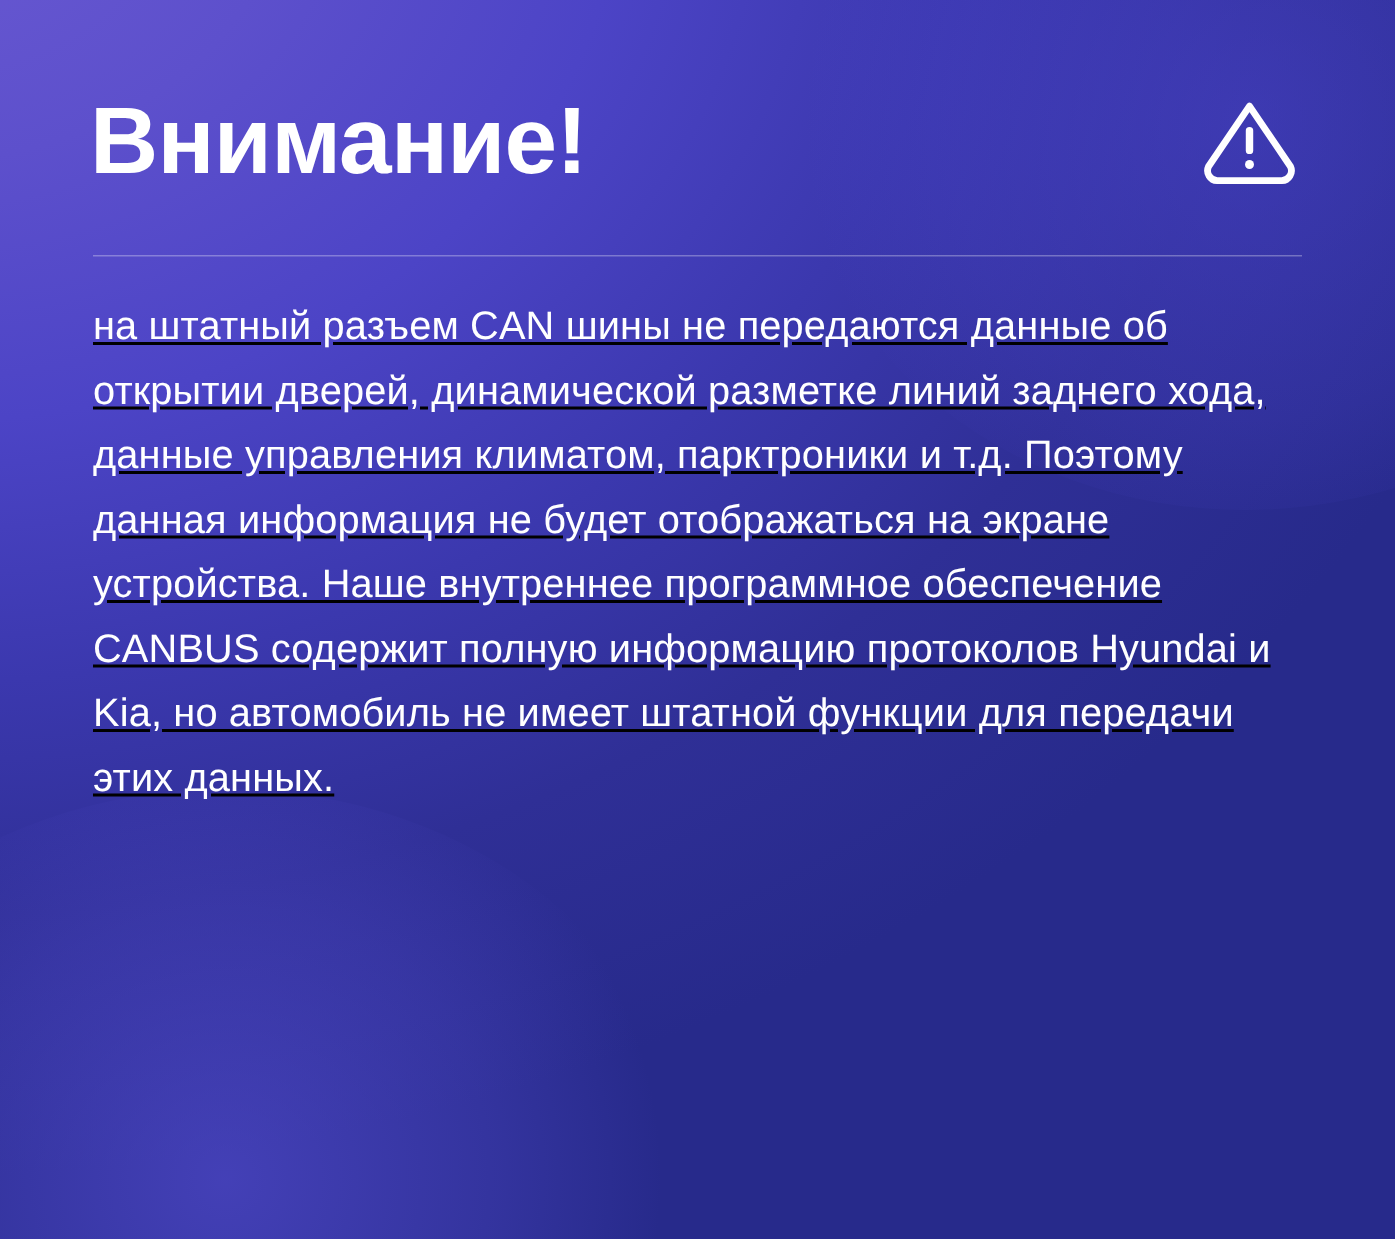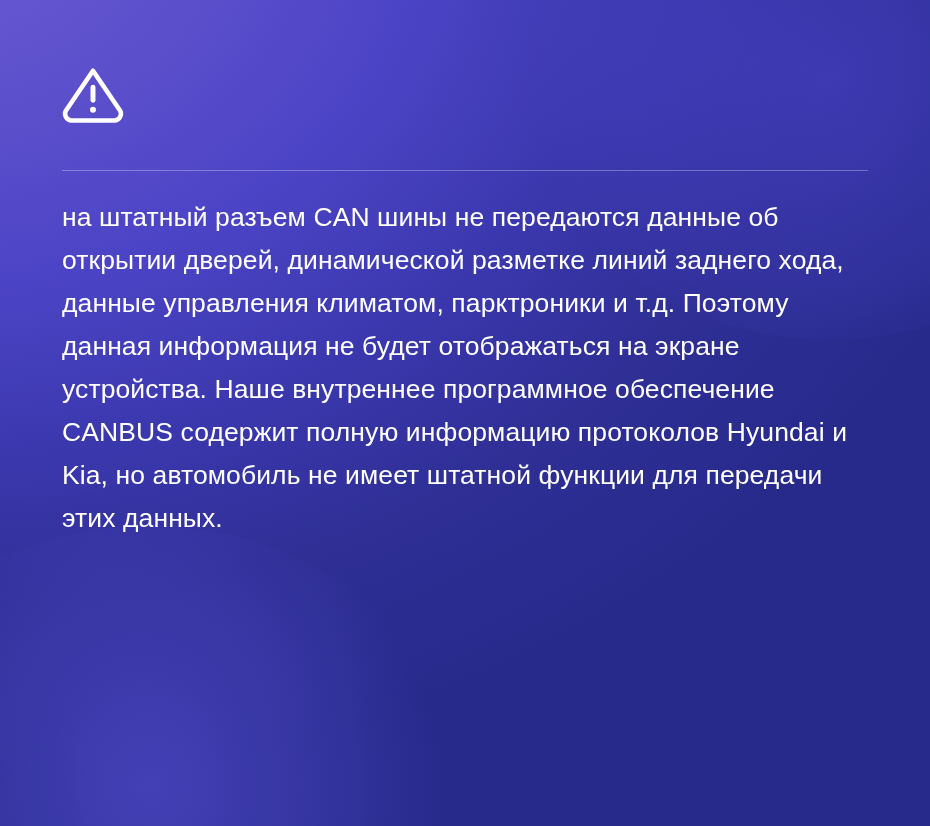--- a/index.html
+++ b/index.html
@@ -86,20 +86,21 @@
     width: 806px;
     height: 1px;
     background: rgba(255,255,255,0.30);
   }
 
   .body {
     position: absolute;
     left: 62px;
     top: 196px;
     width: 812px;
+    text-decoration: underline;
   }
 
   .para {
     color: #ffffff;
     font-size: 26.5px;
     line-height: 43px;
     letter-spacing: 0.1px;
     margin: 0;
   }
 
@@ -128,20 +129,21 @@
   }
 </style>
 </head>
 <body>
 
 <div class="poster">
   <div class="bloom-tr"></div>
   <div class="bloom-bl"></div>
 
   <div class="header">
+    <h1 class="title">Внимание!</h1>
 
     <span class="warning-icon">
       <svg viewBox="0 0 64 64" width="66" height="66" aria-hidden="true">
         <path d="M32 10.5 L58.5 49.5 a6.5 6.5 0 0 1 -5.6 9.2 L11.1 58.7 a6.5 6.5 0 0 1 -5.6 -9.2 Z" fill="none" stroke="#ffffff" stroke-width="4.4" stroke-linejoin="round" stroke-linecap="round" transform="translate(0,-2)"></path>
         <rect x="29.6" y="22" width="4.8" height="17.5" rx="2.4" fill="#ffffff"></rect>
         <circle cx="32" cy="46.2" r="2.9" fill="#ffffff"></circle>
       </svg>
     </span>
   </div>
 

